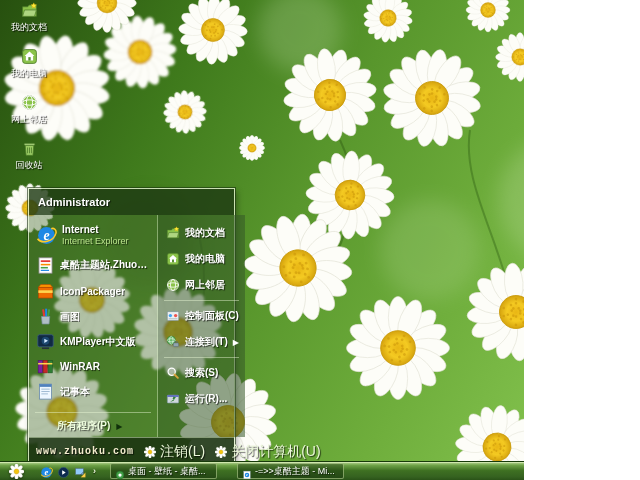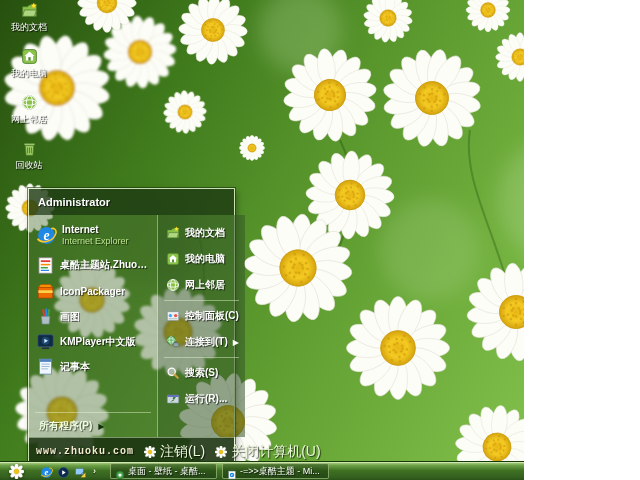--- a/index.html
+++ b/index.html
@@ -26,21 +26,21 @@
   .sm-right{flex:1;background:rgba(52,88,40,.55);display:flex;flex-direction:column;padding-top:5px;}
   .ml-item{display:flex;align-items:center;gap:5px;padding:0 4px 0 7px;cursor:pointer;}
   .ml-item .icon{flex:0 0 auto;display:block;}
   .ic22{width:21px;height:21px;} .ic20{width:19px;height:19px;} .ic15{width:14px;height:14px;}
   .ml-text{display:flex;flex-direction:column;line-height:1.15;min-width:0;}
   .ml-label{color:#fff;font-weight:bold;text-shadow:1px 1px 1px rgba(0,0,0,.7);white-space:nowrap;overflow:hidden;text-overflow:ellipsis;}
   .ml-sub{color:#b9e18c;font-size:9px;text-shadow:1px 1px 1px rgba(0,0,0,.6);}
   .h32{height:32px;} .h28{height:28px;} .h25{height:25px;} .h26{height:26px;}
   .sm-spacer{flex:1;}
   .sm-sep{height:1px;margin:2px 6px;background:rgba(235,248,215,.45);}
-  .allprog{height:22px;display:flex;align-items:center;justify-content:flex-start;gap:6px;padding:0 8px 0 10px;cursor:pointer;}
+  .allprog{height:22px;display:flex;align-items:center;justify-content:flex-start;gap:6px;padding:0 8px 0 28px;cursor:pointer;}
   .allprog .ap-label{color:#f0ffe0;font-weight:bold;text-shadow:1px 1px 1px rgba(0,0,0,.6);}
   .allprog .ap-arrow{color:#10300a;font-size:8px;}
   .mr-item{display:flex;align-items:center;gap:5px;padding:0 4px 0 8px;cursor:pointer;}
   .mr-item .mr-label{color:#fff;font-weight:bold;text-shadow:1px 1px 1px rgba(0,0,0,.7);white-space:nowrap;flex:1;overflow:hidden;text-overflow:ellipsis;}
   .mr-arrow{color:#fff;font-size:8px;padding-right:2px;}
   .sm-footer{height:19px;background:rgba(28,52,18,.9);display:flex;align-items:center;padding:4px 7px;gap:10px;border-top:1px solid rgba(220,240,200,.5);}
   .sm-site{font-family:"Liberation Mono",monospace;font-weight:bold;font-size:10px;color:#f3eccd;
     letter-spacing:1px;text-shadow:1px 1px 1px rgba(0,0,0,.8);flex:1;}
   .sm-power{display:flex;align-items:center;gap:4px;cursor:pointer;}
   .sm-power .icon{width:12px;height:12px;display:block;}
@@ -48,21 +48,21 @@
 
   
   .taskbar{position:absolute;left:0;bottom:0;width:640px;height:18px;z-index:10;
     background:linear-gradient(#b9d897 0%,#6fa348 18%,#3e7022 48%,#356220 82%,#2a5318 100%);
     border-top:1px solid #173a0a;box-shadow:inset 0 1px 0 #cfe6ad;display:flex;align-items:center;}
   .start-btn{width:32px;height:18px;display:flex;align-items:center;justify-content:center;cursor:pointer;}
   .start-btn .icon{width:15px;height:15px;display:block;filter:drop-shadow(0 1px 1px rgba(0,0,0,.5));}
   .quick-launch{display:flex;align-items:center;gap:4px;padding:0 4px 0 8px;}
   .quick-launch .icon{width:13px;height:13px;display:block;cursor:pointer;}
   .ql-chevron{color:#eaf6d8;font-size:9px;font-weight:bold;cursor:pointer;padding:0 2px;text-shadow:0 1px 1px rgba(0,0,0,.6);}
-  .tasks{display:flex;align-items:center;gap:5px;margin-left:8px;}
+  .tasks{display:flex;align-items:center;gap:20px;margin-left:8px;}
   .task-btn{width:97px;height:14px;display:flex;align-items:center;gap:3px;padding:0 4px;
     background:rgba(16,40,8,.38);border:1px solid rgba(200,228,160,.55);border-radius:2px;cursor:pointer;}
   .task-btn .icon{width:10px;height:10px;flex:0 0 auto;display:block;}
   .task-btn .t-label{color:#fff;font-size:9px;white-space:nowrap;overflow:hidden;text-overflow:ellipsis;
     text-shadow:1px 1px 1px rgba(0,0,0,.7);}
   .tb-spacer{flex:1;}
   .tray{height:100%;display:flex;align-items:flex-start;gap:3px;padding:0 6px 0 5px;
     border-left:1px solid rgba(225,245,195,.45);box-shadow:-1px 0 0 rgba(10,30,5,.5);}
   .tray .icon{width:12px;height:12px;display:block;cursor:pointer;}
   .tray-clock{color:#fff;font-size:10px;margin-left:3px;text-shadow:1px 1px 1px rgba(0,0,0,.7);}
@@ -252,20 +252,31 @@
                 <circle cx="8" cy="7.4" r="3.3" fill="#1c4870"></circle>
                 <path d="M7 5.6l3.1 1.8L7 9.2z" fill="#cfe8ff"></path>
                 <rect x="5" y="13" width="6" height="1.4" fill="#263238"></rect>
               </svg></span>
           <span class="ml-text">
               <span class="ml-label">KMPlayer中文版</span>
             </span>
         </div>
         <div class="ml-item h25">
           <span class="icon ic20"><svg xmlns="http://www.w3.org/2000/svg" viewBox="0 0 16 16" width="100%" height="100%">
+                <rect x="1.8" y="2.8" width="3.6" height="10.6" fill="#7b1fa2" stroke="#4a1166" stroke-width="0.4"></rect>
+                <rect x="6" y="2.8" width="3.6" height="10.6" fill="#c62828" stroke="#7f1616" stroke-width="0.4"></rect>
+                <rect x="10.2" y="2.8" width="3.6" height="10.6" fill="#2e7d32" stroke="#1a4d1e" stroke-width="0.4"></rect>
+                <rect x="1.8" y="5" width="12" height="1.3" fill="#ffd54f"></rect>
+              </svg></span>
+          <span class="ml-text">
+              <span class="ml-label">WinRAR</span>
+            </span>
+        </div>
+        <div class="ml-item h25">
+          <span class="icon ic20"><svg xmlns="http://www.w3.org/2000/svg" viewBox="0 0 16 16" width="100%" height="100%">
                 <rect x="3" y="1.8" width="10" height="12.6" fill="#eef7ff" stroke="#6b8cae" stroke-width="0.7"></rect>
                 <rect x="3" y="1.8" width="10" height="2.3" fill="#4f81bd"></rect>
                 <path d="M4.5 6h7M4.5 8h7M4.5 10h5.5" stroke="#9db8d2" stroke-width="0.8"></path>
               </svg></span>
           <span class="ml-text">
               <span class="ml-label">记事本</span>
             </span>
         </div>
         <div class="sm-spacer"></div>
         <div class="sm-sep"></div>

